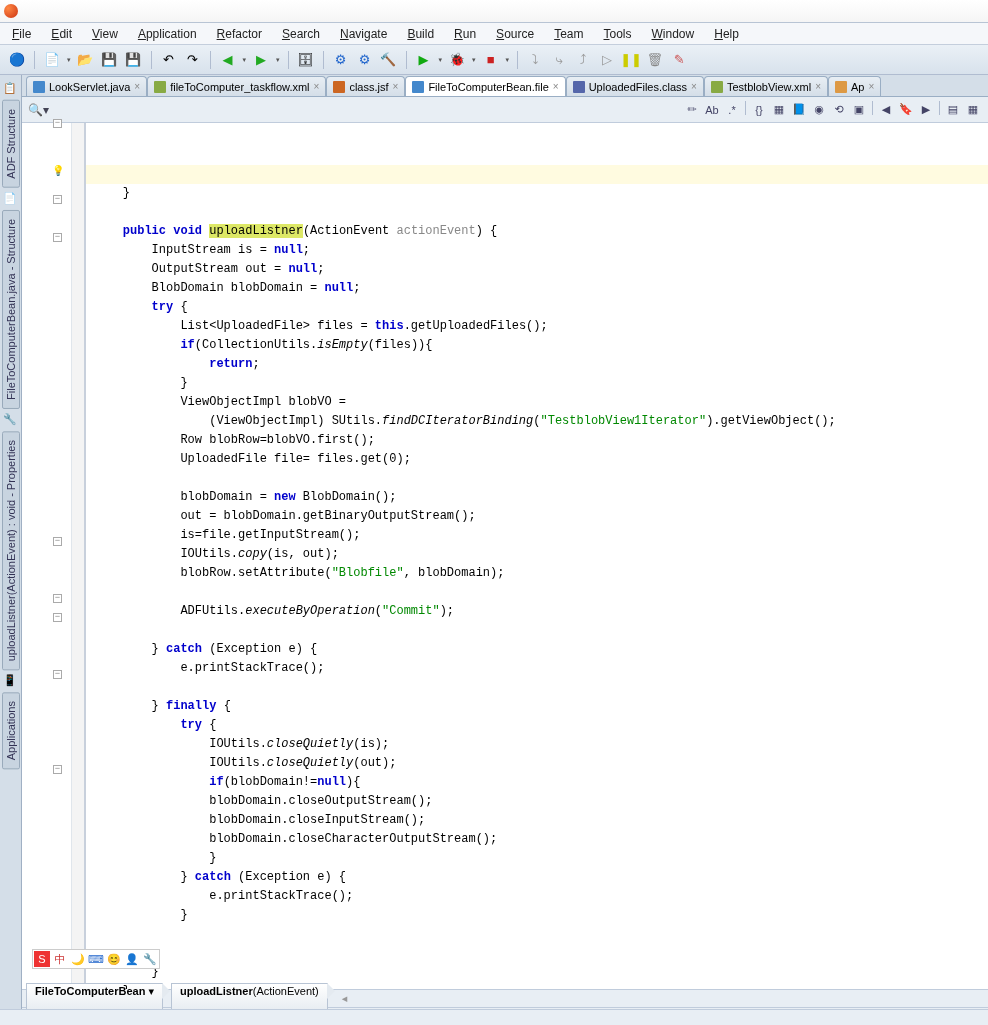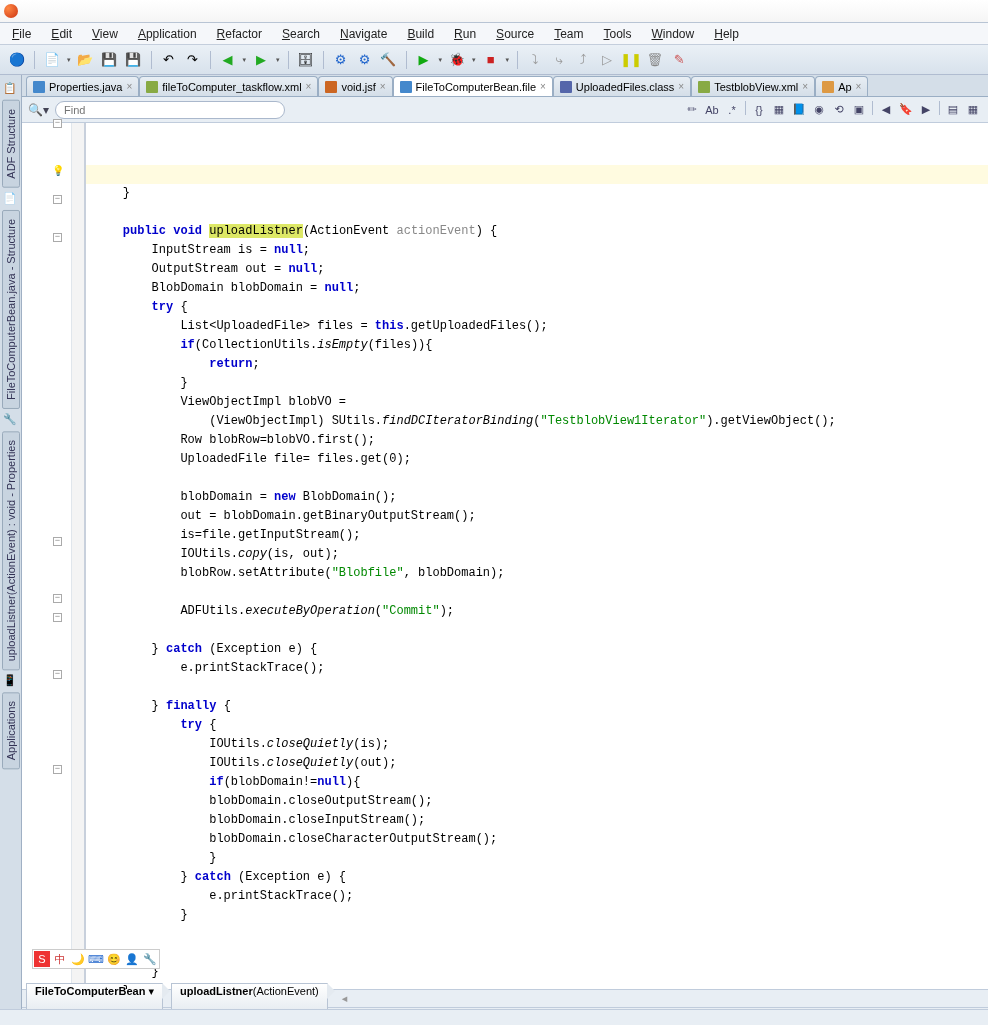--- a/index.html
+++ b/index.html
@@ -145,31 +145,31 @@
     <div class="side-icon">🔧</div>
     <div class="side-tab">uploadListner(ActionEvent) : void - Properties</div>
     <div class="side-icon">📱</div>
     <div class="side-tab">Applications</div>
   </div>
 
   <div class="editor-region">
     <div class="file-tabs">
         <div class="file-tab">
           <span class="file-icon fi-java"></span>
-          <span>Properties.java</span>
+          <span>LookServlet.java</span>
           <span class="close-x">×</span>
         </div>
         <div class="file-tab">
           <span class="file-icon fi-xml"></span>
           <span>fileToComputer_taskflow.xml</span>
           <span class="close-x">×</span>
         </div>
         <div class="file-tab">
           <span class="file-icon fi-jsf"></span>
-          <span>void.jsf</span>
+          <span>class.jsf</span>
           <span class="close-x">×</span>
         </div>
         <div class="file-tab active">
           <span class="file-icon fi-java"></span>
           <span>FileToComputerBean.file</span>
           <span class="close-x">×</span>
         </div>
         <div class="file-tab">
           <span class="file-icon fi-class"></span>
           <span>UploadedFiles.class</span>
@@ -182,21 +182,20 @@
         </div>
         <div class="file-tab">
           <span class="file-icon fi-jar"></span>
           <span>Ap</span>
           <span class="close-x">×</span>
         </div>
       </div>
 
     <div class="find-bar">
       <span class="mag">🔍▾</span>
-      <input class="find-input" placeholder="Find" style="">
       <div class="find-tools">
         <span class="ft-btn">✏</span>
         <span class="ft-btn">Ab</span>
         <span class="ft-btn">.*</span>
         <span class="ft-sep"></span>
         <span class="ft-btn">{}</span>
         <span class="ft-btn">▦</span>
         <span class="ft-btn">📘</span>
         <span class="ft-btn">◉</span>
         <span class="ft-btn">⟲</span>

